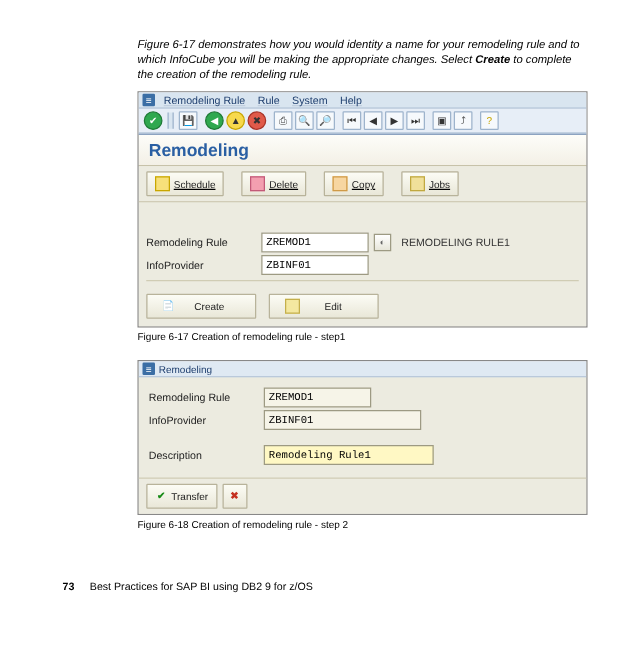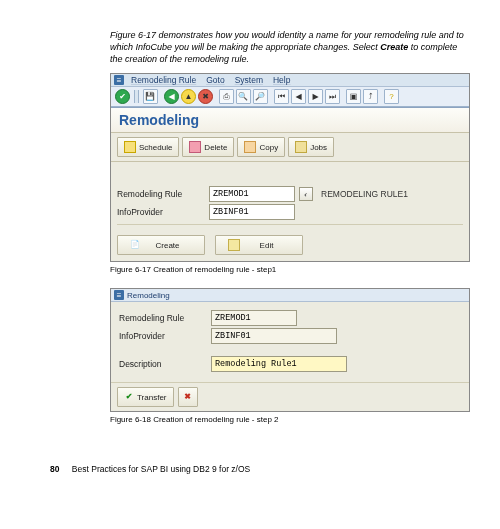--- a/index.html
+++ b/index.html
@@ -84,24 +84,25 @@
     padding: 4px 8px;
     border-bottom: 1px solid #c7c2a9;
   }
   .sap-heading .htext {
     font-size: 14px;
     font-weight: bold;
     color: #2a5fa3;
   }
   .sap-btnrow {
     display: flex;
-    gap: 3px;
+    gap: 14px;
     padding: 4px 6px;
     background: #ecebe0;
     border-bottom: 1px solid #c7c2a9;
+    text-decoration: underline;
   }
   .sapbtn {
     display: inline-flex;
     align-items: center;
     gap: 3px;
     font-size: 8px;
     color: #222;
     background: linear-gradient(#fcfcf5,#e9e7d8);
     border: 1px solid #b8b39a;
     border-radius: 1px;
@@ -184,21 +185,21 @@
   <p class="para">
     <span>Figure 6-17 demonstrates how you would identity a name for your remodeling rule and to which InfoCube you will be making the appropriate changes. Select </span><b>Create</b><span> to complete the creation of the remodeling rule.</span>
   </p>
 
   <div class="figbox">
     <div class="sap-top">
       <div class="sap-titlebar">
         <span class="tb-icon" style="width:10px;height:10px;border:none;background:#3b6ea5;color:#fff;">≡</span>
         <div class="sap-menubar" style="border:none;padding:0 0 0 4px;">
           <span>Remodeling Rule</span>
-          <span>Goto</span>
+          <span>Rule</span>
           <span>System</span>
           <span>Help</span>
         </div>
       </div>
       <div class="sap-toolbar">
         <span class="tb-icon tb-green">✔</span>
         <span class="sv-pick"></span>
         <div class="tb-set">
           <span class="tb-btn">💾</span>
         </div>
@@ -305,17 +306,17 @@
           <span>Transfer</span>
         </span>
       <span class="sapbtn" style="padding:2px 4px;">
           <span class="ico ico-x">✖</span>
         </span>
     </div>
   </div>
   <div class="caption">Figure 6-18   Creation of remodeling rule - step 2</div>
 
   <div class="footer" style="margin-left:-60px;">
-    <span class="pg">80</span>
+    <span class="pg">73</span>
     <span>Best Practices for SAP BI using DB2 9 for z/OS</span>
   </div>
 
 </div>
 
 </body></html>

